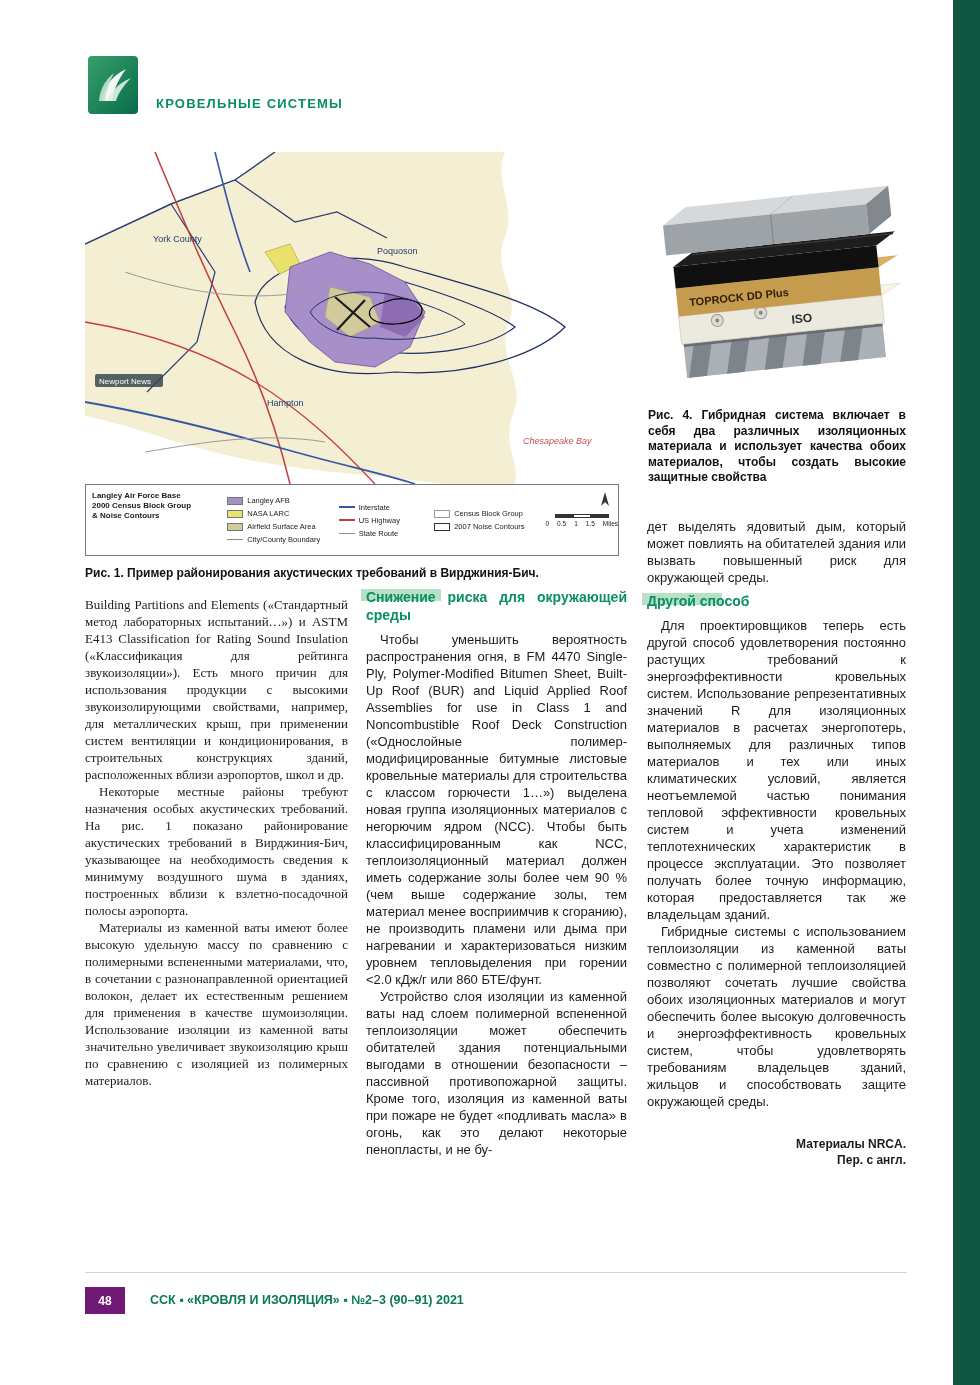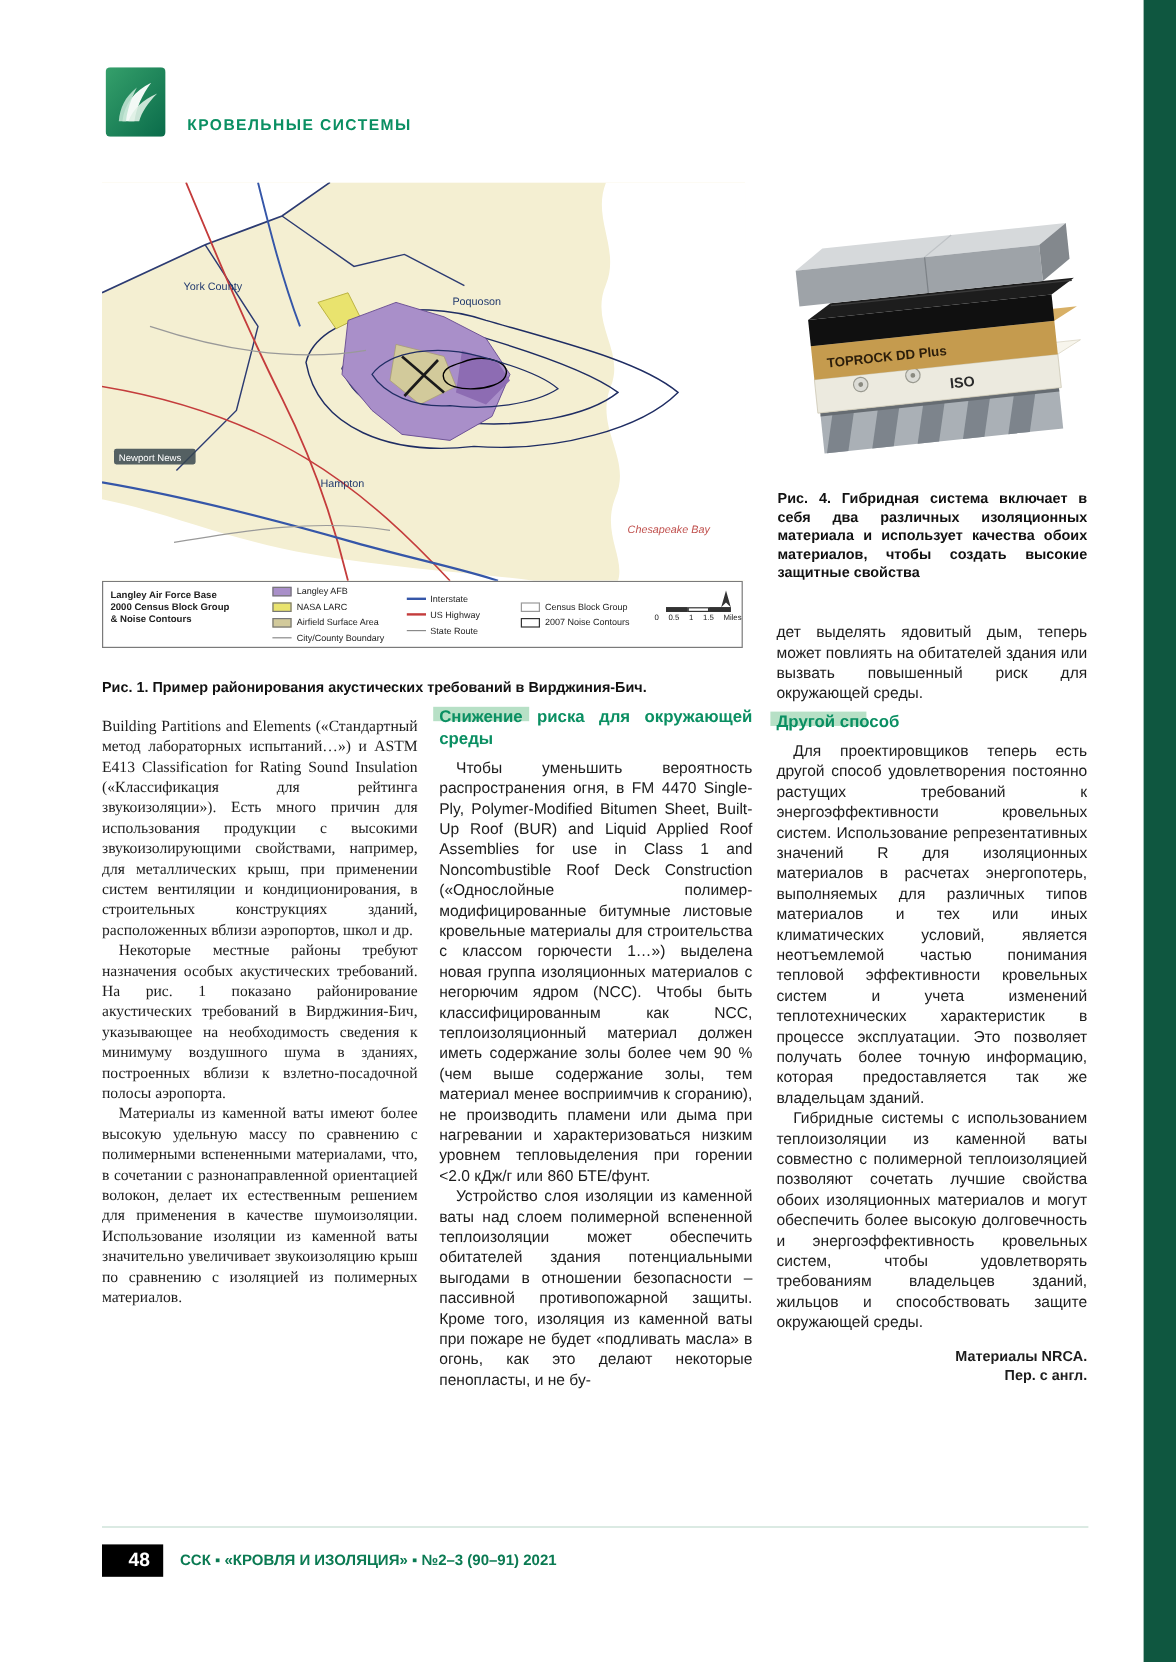--- a/index.html
+++ b/index.html
@@ -7,21 +7,21 @@
         font-family:"Liberation Sans",sans-serif;color:#1c1c1c;}
   
   .right-strip{position:absolute;right:0;top:0;width:27px;height:1385px;background:#0f5740;}
   
   .logo{position:absolute;left:88px;top:56px;width:50px;height:58px;}
   .section-title{position:absolute;left:156px;top:96px;color:#0a8f62;font-weight:bold;
                  font-size:13px;letter-spacing:1.2px;}
   
   .fig1{position:absolute;left:85px;top:152px;width:536px;height:394px;}
   .map{width:536px;height:332px;display:block;}
-  .legend{width:534px;height:56px;border:1px solid #7a7a7a;background:#fff;display:flex;
+  .legend{width:534px;height:72px;border:1px solid #7a7a7a;background:#fff;display:flex;
           align-items:stretch;font-size:7.5px;color:#222;box-sizing:border-box;}
   .legend-title{width:128px;padding:6px 4px 0 6px;font-weight:bold;font-size:8px;line-height:10px;}
   .legend-col{display:flex;flex-direction:column;justify-content:center;gap:4px;padding:0 4px;}
   .legend-col.a{width:104px;} .legend-col.b{width:88px;} .legend-col.c{width:108px;}
   .li{display:flex;align-items:center;gap:4px;white-space:nowrap;}
   .sw{width:16px;height:8px;flex:0 0 auto;border:0.5px solid #777;box-sizing:border-box;}
   .sw-purple{background:#a98fc9;} .sw-yellow{background:#e9e36e;} .sw-tan{background:#d2ca9b;}
   .sw-line{height:0;border:none;border-top:1.5px solid #8a8a8a;}
   .sw-line-blue{height:0;border:none;border-top:2px solid #3556a8;}
   .sw-line-red{height:0;border:none;border-top:2px solid #c43c3c;}
@@ -44,25 +44,25 @@
   .col p{margin:0;text-indent:14px;}
   .col p.no-indent{text-indent:0;}
   .col1{left:85px;top:596px;width:263px;font-family:Liberation Serif, serif;}
   .col2{left:366px;top:588px;width:261px;}
   .col3{left:647px;top:518px;width:259px;}
   .col-heading{position:relative;color:#0a8f62;font-weight:bold;font-size:14px;line-height:18px;
                margin:0 0 7px 0;z-index:1;}
   .col-heading::before{content:"";position:absolute;left:-5px;top:1px;width:80px;height:12px;
                background:#b7e0c6;z-index:-1;}
   .col3 .col-heading{margin-top:6px;}
-  .credit{margin-top:12px;text-align:right;font-weight:bold;font-size:12px;line-height:16px;}
+  .credit{margin-top:26px;text-align:right;font-weight:bold;font-size:12px;line-height:16px;}
   
   .footer-rule{position:absolute;left:85px;top:1272px;width:822px;height:1px;background:#c4ddd1;}
-  .page-num{position:absolute;left:85px;top:1287px;width:40px;height:27px;background:#000000;
-            color:#fff;font-weight:bold;font-size:16px;display:flex;align-items:center;justify-content:center;padding-left:11px;}
+  .page-num{position:absolute;left:85px;top:1287px;width:40px;height:27px;background:#701a75;
+            color:#fff;font-weight:bold;font-size:12px;display:flex;align-items:center;justify-content:center;}
   .footer-text{position:absolute;left:150px;top:1293px;color:#0a7a52;font-size:12.5px;font-weight:bold;}
   svg text{font-family:"Liberation Sans",sans-serif;}
 </style>
 </head>
 <body>
 
 <div class="page">
 
   <div class="right-strip"></div>
 
@@ -239,21 +239,21 @@
     <p>Материалы из каменной ваты имеют более высокую удельную массу по сравнению с полимерными вспененными материалами, что, в сочетании с разнонаправленной ориентацией волокон, делает их естественным решением для применения в качестве шумоизоляции. Использование изоляции из каменной ваты значительно увеличивает звукоизоляцию крыш по сравнению с изоляцией из полимерных материалов.</p>
   </div>
 
   <div class="col col2">
     <h3 class="col-heading">Снижение риска для окружающей среды</h3>
     <p>Чтобы уменьшить вероятность распространения огня, в FM 4470 Single-Ply, Polymer-Modified Bitumen Sheet, Built-Up Roof (BUR) and Liquid Applied Roof Assemblies for use in Class 1 and Noncombustible Roof Deck Construction («Однослойные полимер-модифицированные битумные листовые кровельные материалы для строительства с классом горючести 1…») выделена новая группа изоляционных материалов с негорючим ядром (NCC). Чтобы быть классифицированным как NCC, теплоизоляционный материал должен иметь содержание золы более чем 90 % (чем выше содержание золы, тем материал менее восприимчив к сгоранию), не производить пламени или дыма при нагревании и характеризоваться низким уровнем тепловыделения при горении &lt;2.0 кДж/г или 860 БТЕ/фунт.</p>
     <p>Устройство слоя изоляции из каменной ваты над слоем полимерной вспененной теплоизоляции может обеспечить обитателей здания потенциальными выгодами в отношении безопасности – пассивной противопожарной защиты. Кроме того, изоляция из каменной ваты при пожаре не будет «подливать масла» в огонь, как это делают некоторые пенопласты, и не бу-</p>
   </div>
 
   <div class="col col3">
-    <p class="no-indent">дет выделять ядовитый дым, теперь может повлиять на обитателей здания или вызвать повышенный риск для окружающей среды.</p>
+    <p class="no-indent">дет выделять ядовитый дым, который может повлиять на обитателей здания или вызвать повышенный риск для окружающей среды.</p>
     <h3 class="col-heading">Другой способ</h3>
     <p>Для проектировщиков теперь есть другой способ удовлетворения постоянно растущих требований к энергоэффективности кровельных систем. Использование репрезентативных значений R для изоляционных материалов в расчетах энергопотерь, выполняемых для различных типов материалов и тех или иных климатических условий, является неотъемлемой частью понимания тепловой эффективности кровельных систем и учета изменений теплотехнических характеристик в процессе эксплуатации. Это позволяет получать более точную информацию, которая предоставляется так же владельцам зданий.</p>
     <p>Гибридные системы с использованием теплоизоляции из каменной ваты совместно с полимерной теплоизоляцией позволяют сочетать лучшие свойства обоих изоляционных материалов и могут обеспечить более высокую долговечность и энергоэффективность кровельных систем, чтобы удовлетворять требованиям владельцев зданий, жильцов и способствовать защите окружающей среды.</p>
     <div class="credit">
       <div>Материалы NRCA.</div>
       <div>Пер. с англ.</div>
     </div>
   </div>
 
   <div class="footer-rule"></div>

